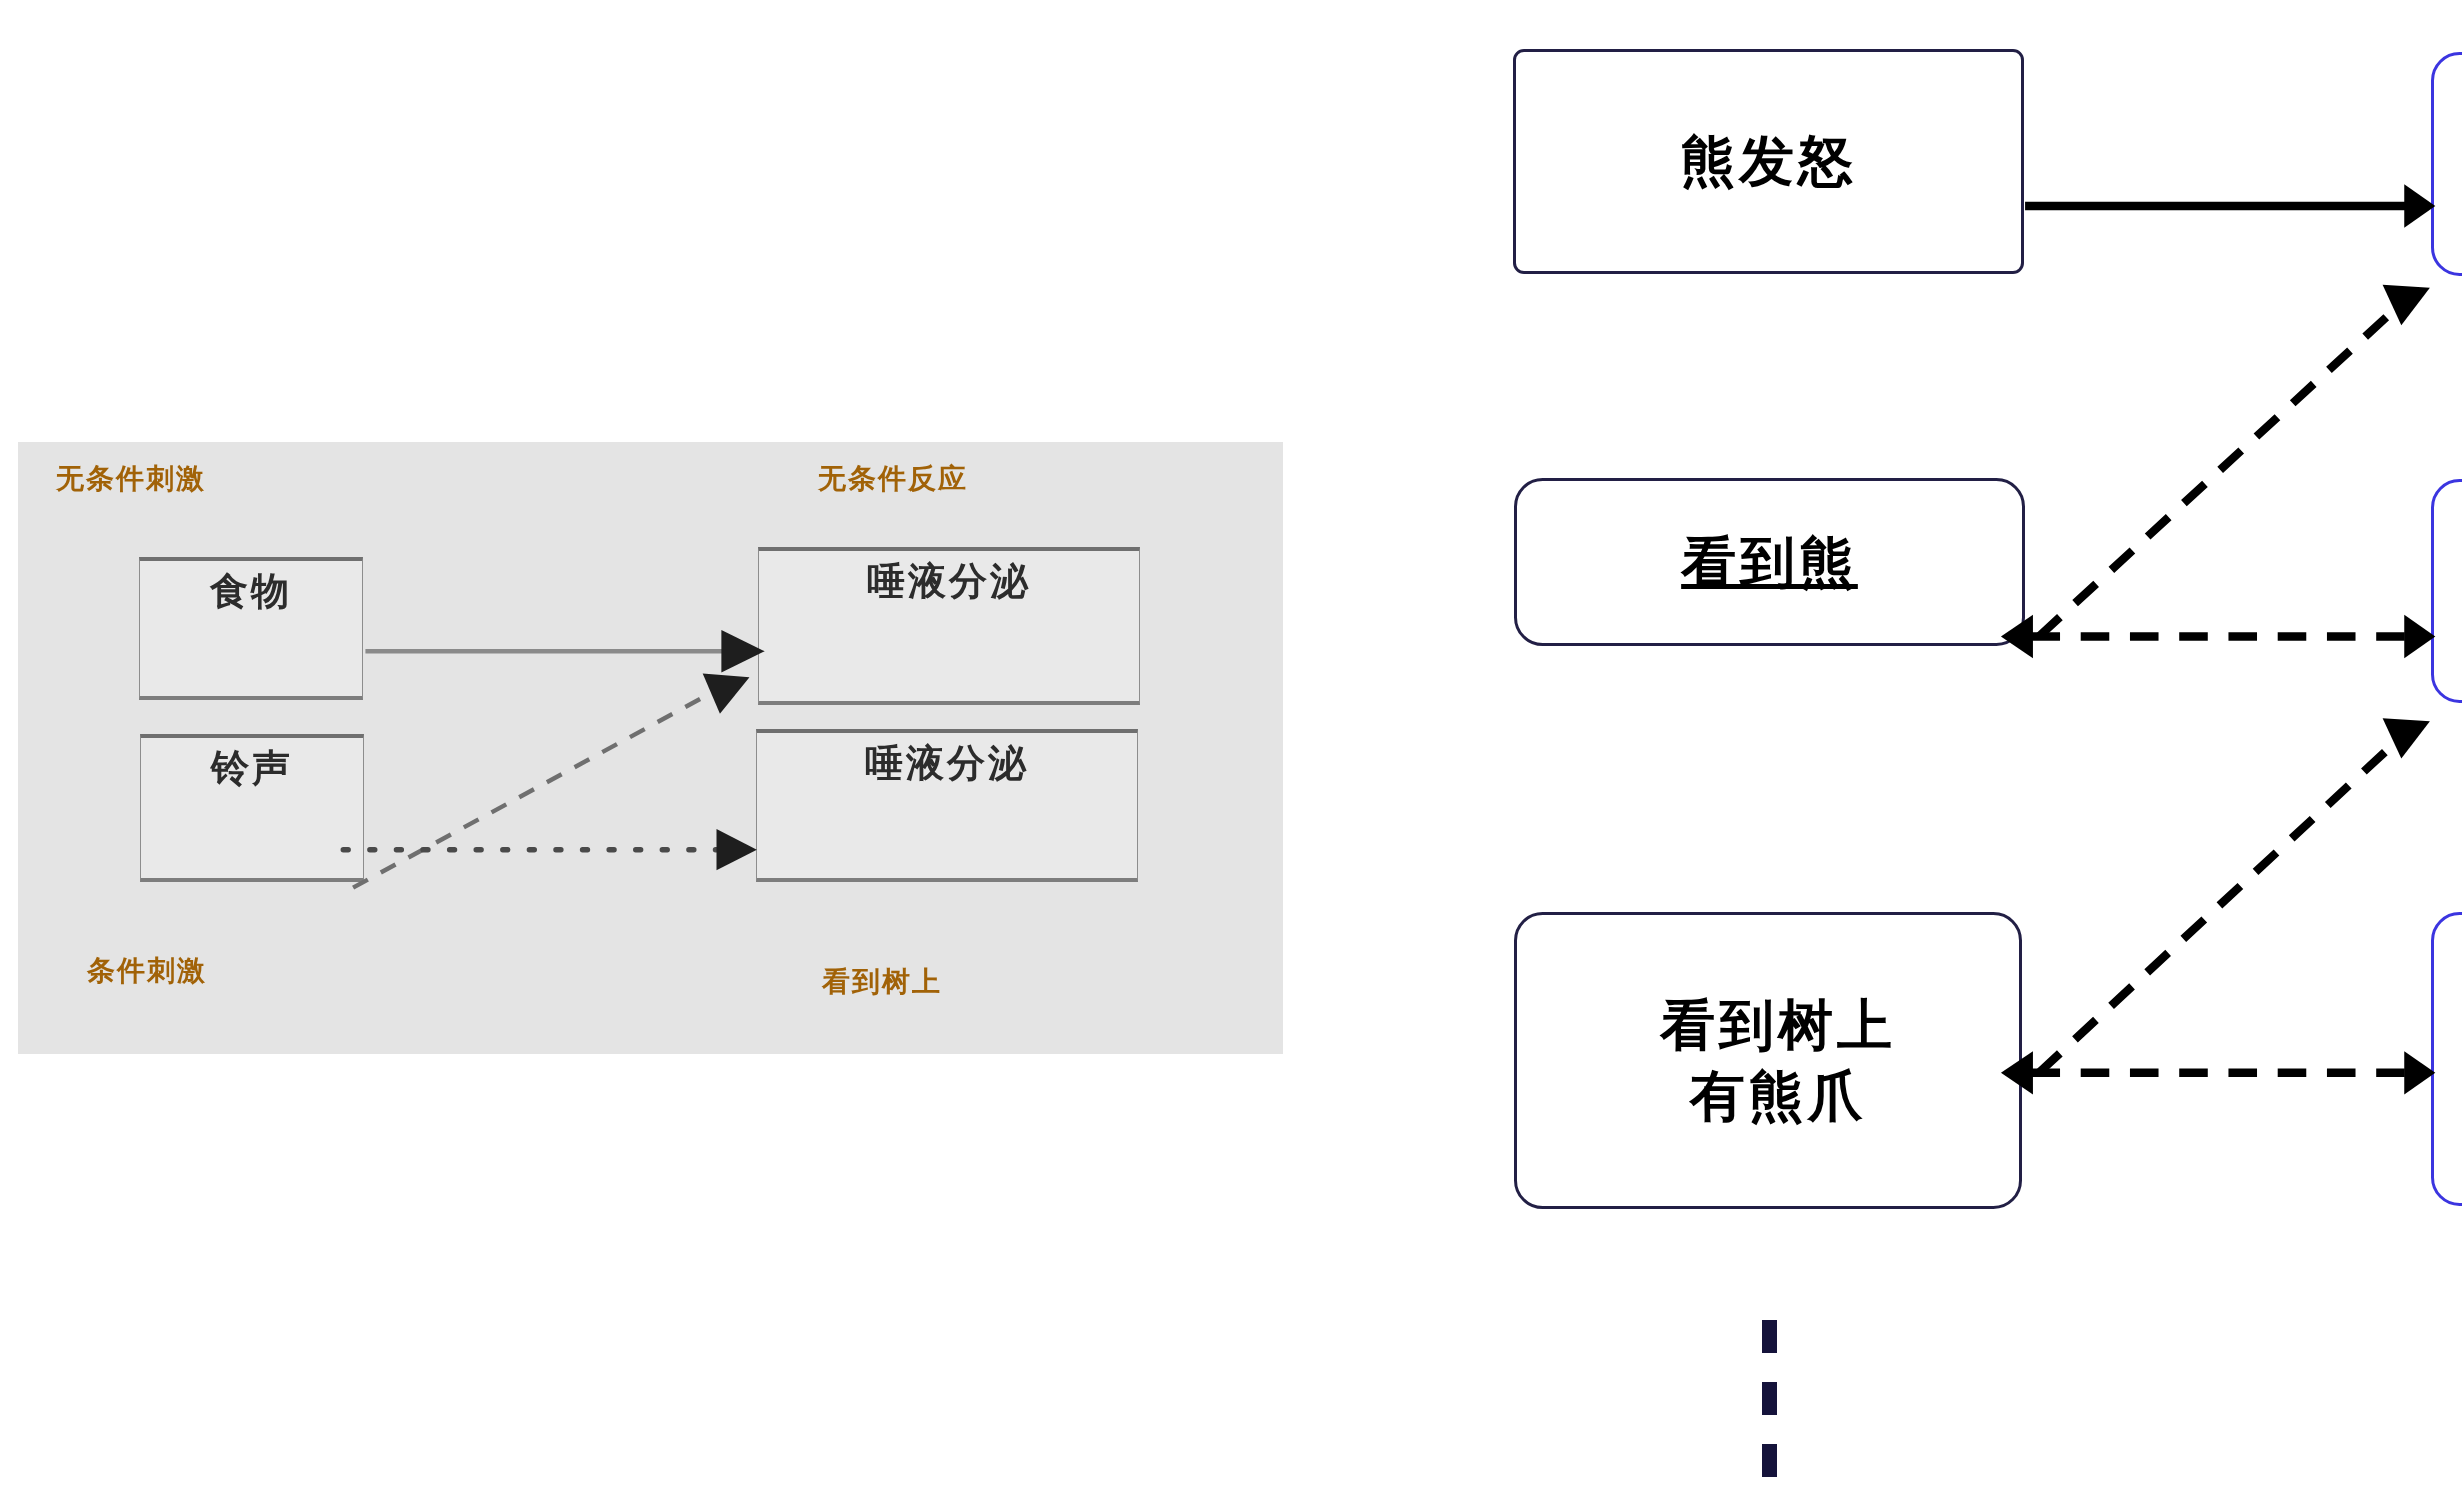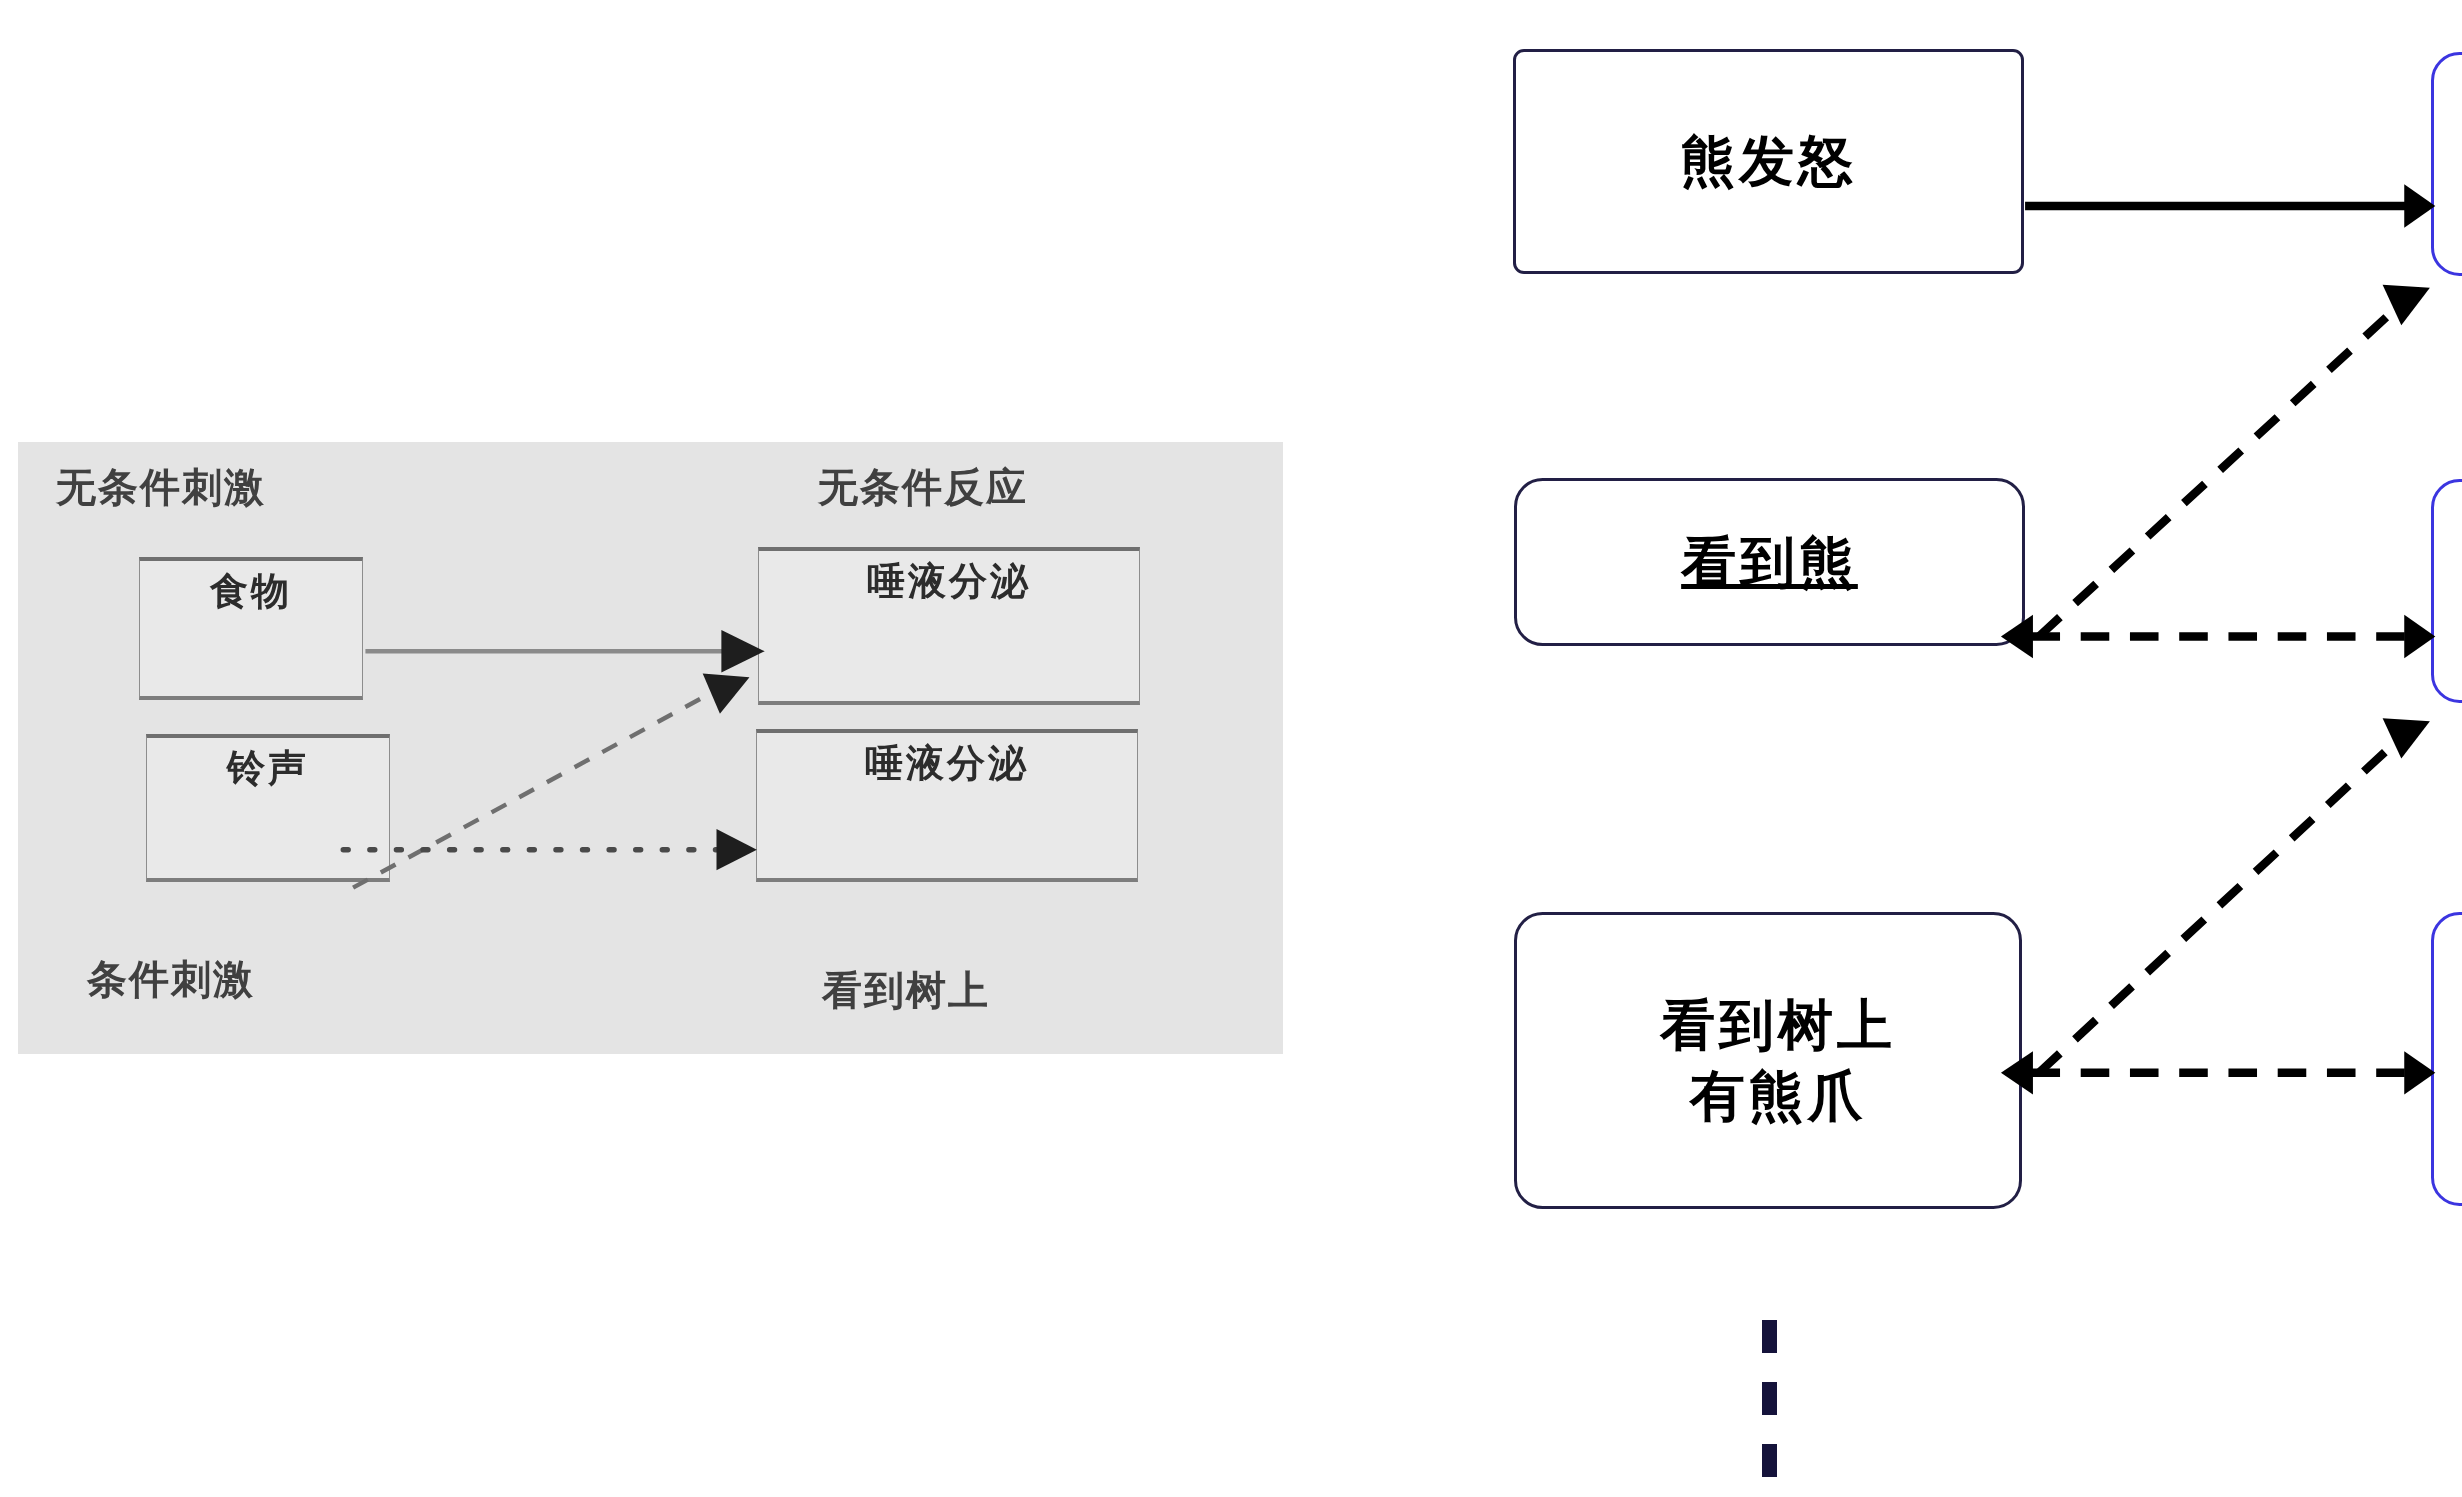--- a/index.html
+++ b/index.html
@@ -3,38 +3,38 @@
 <meta charset="utf-8">
 <style>
   html,body{margin:0;padding:0;background:#ffffff;}
   body{width:3306px;height:1498px;position:relative;overflow:hidden;
        font-family:"Liberation Sans","DejaVu Sans",sans-serif;}
 
   
   #pavlov-panel{position:absolute;left:18px;top:442px;width:1265px;height:612px;
                 background:#e4e4e4;}
 
-  .pav-label{position:absolute;color:#404040;font-weight:700;white-space:nowrap;
-             font-size:40px;letter-spacing:2px;}
+  .pav-label{position:absolute;color:#a16207;font-weight:700;white-space:nowrap;
+             font-size:28px;letter-spacing:2px;}
   #pav-head-us{left:38px;  top:17.7px;}
   #pav-head-ur{left:800px;top:17.7px;}
   #pav-foot-cs{left:69px; top:510px;}
   #pav-foot-cr{left:804px;top:521px;}
 
   
   .pav-box{position:absolute;background:#e9e9e9;
            border-left:1.5px solid #8d8d8d;border-right:1.5px solid #8d8d8d;
            border-top:4.9px solid #6f6f6f;border-bottom:4.9px solid #7d7d7d;
            display:flex;align-items:flex-start;justify-content:center;
            box-sizing:border-box;}
   .pav-box span{color:#2c2c2c;font-weight:700;font-size:38px;letter-spacing:3px;
                 white-space:nowrap;padding-top:4.9px;}
   #pav-box-food    {left:121px; top:115px; width:224px; height:143px;}
   #pav-box-saliva1 {left:740px;top:105px; width:382px; height:158px;}
-  #pav-box-bell    {left:128px; top:292px; width:244px; height:148px;}
+  #pav-box-bell    {left:122px; top:292px; width:224px; height:148px;}
   #pav-box-saliva2 {left:738px;top:287px; width:382px; height:153px;}
 
   #pavlov-svg{position:absolute;left:0;top:0;width:1265px;height:612px;}
 
   
   .rb{position:absolute;background:#ffffff;border-radius:28.6px;
       display:flex;align-items:center;justify-content:center;
       box-sizing:border-box;text-align:center;}
   .rb-left {border:3.4px solid #221f45;}
   .rb-right{border:3.4px solid #3b35e0;}

